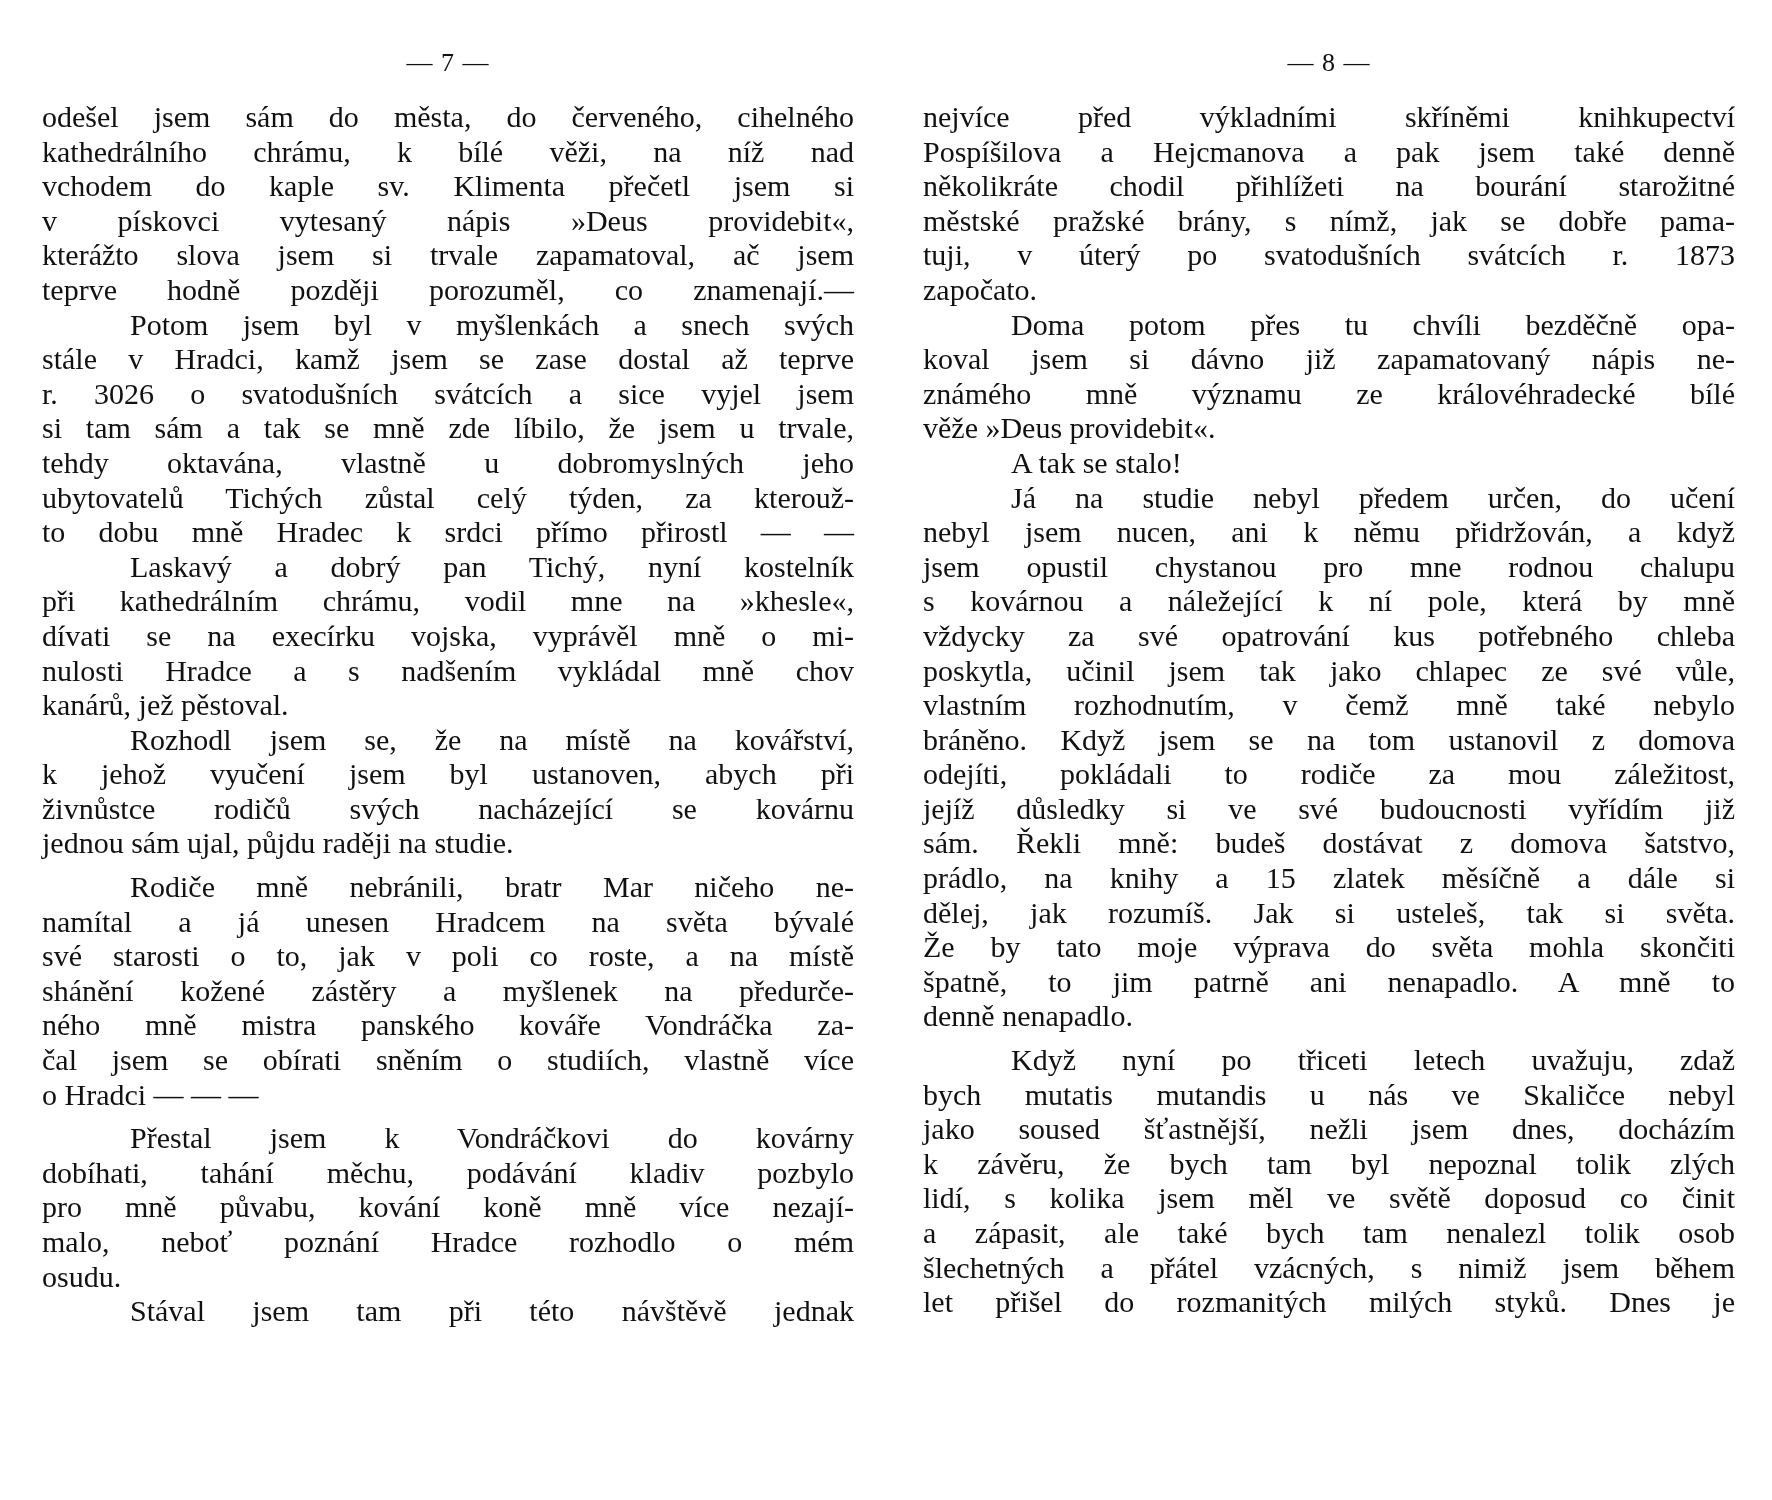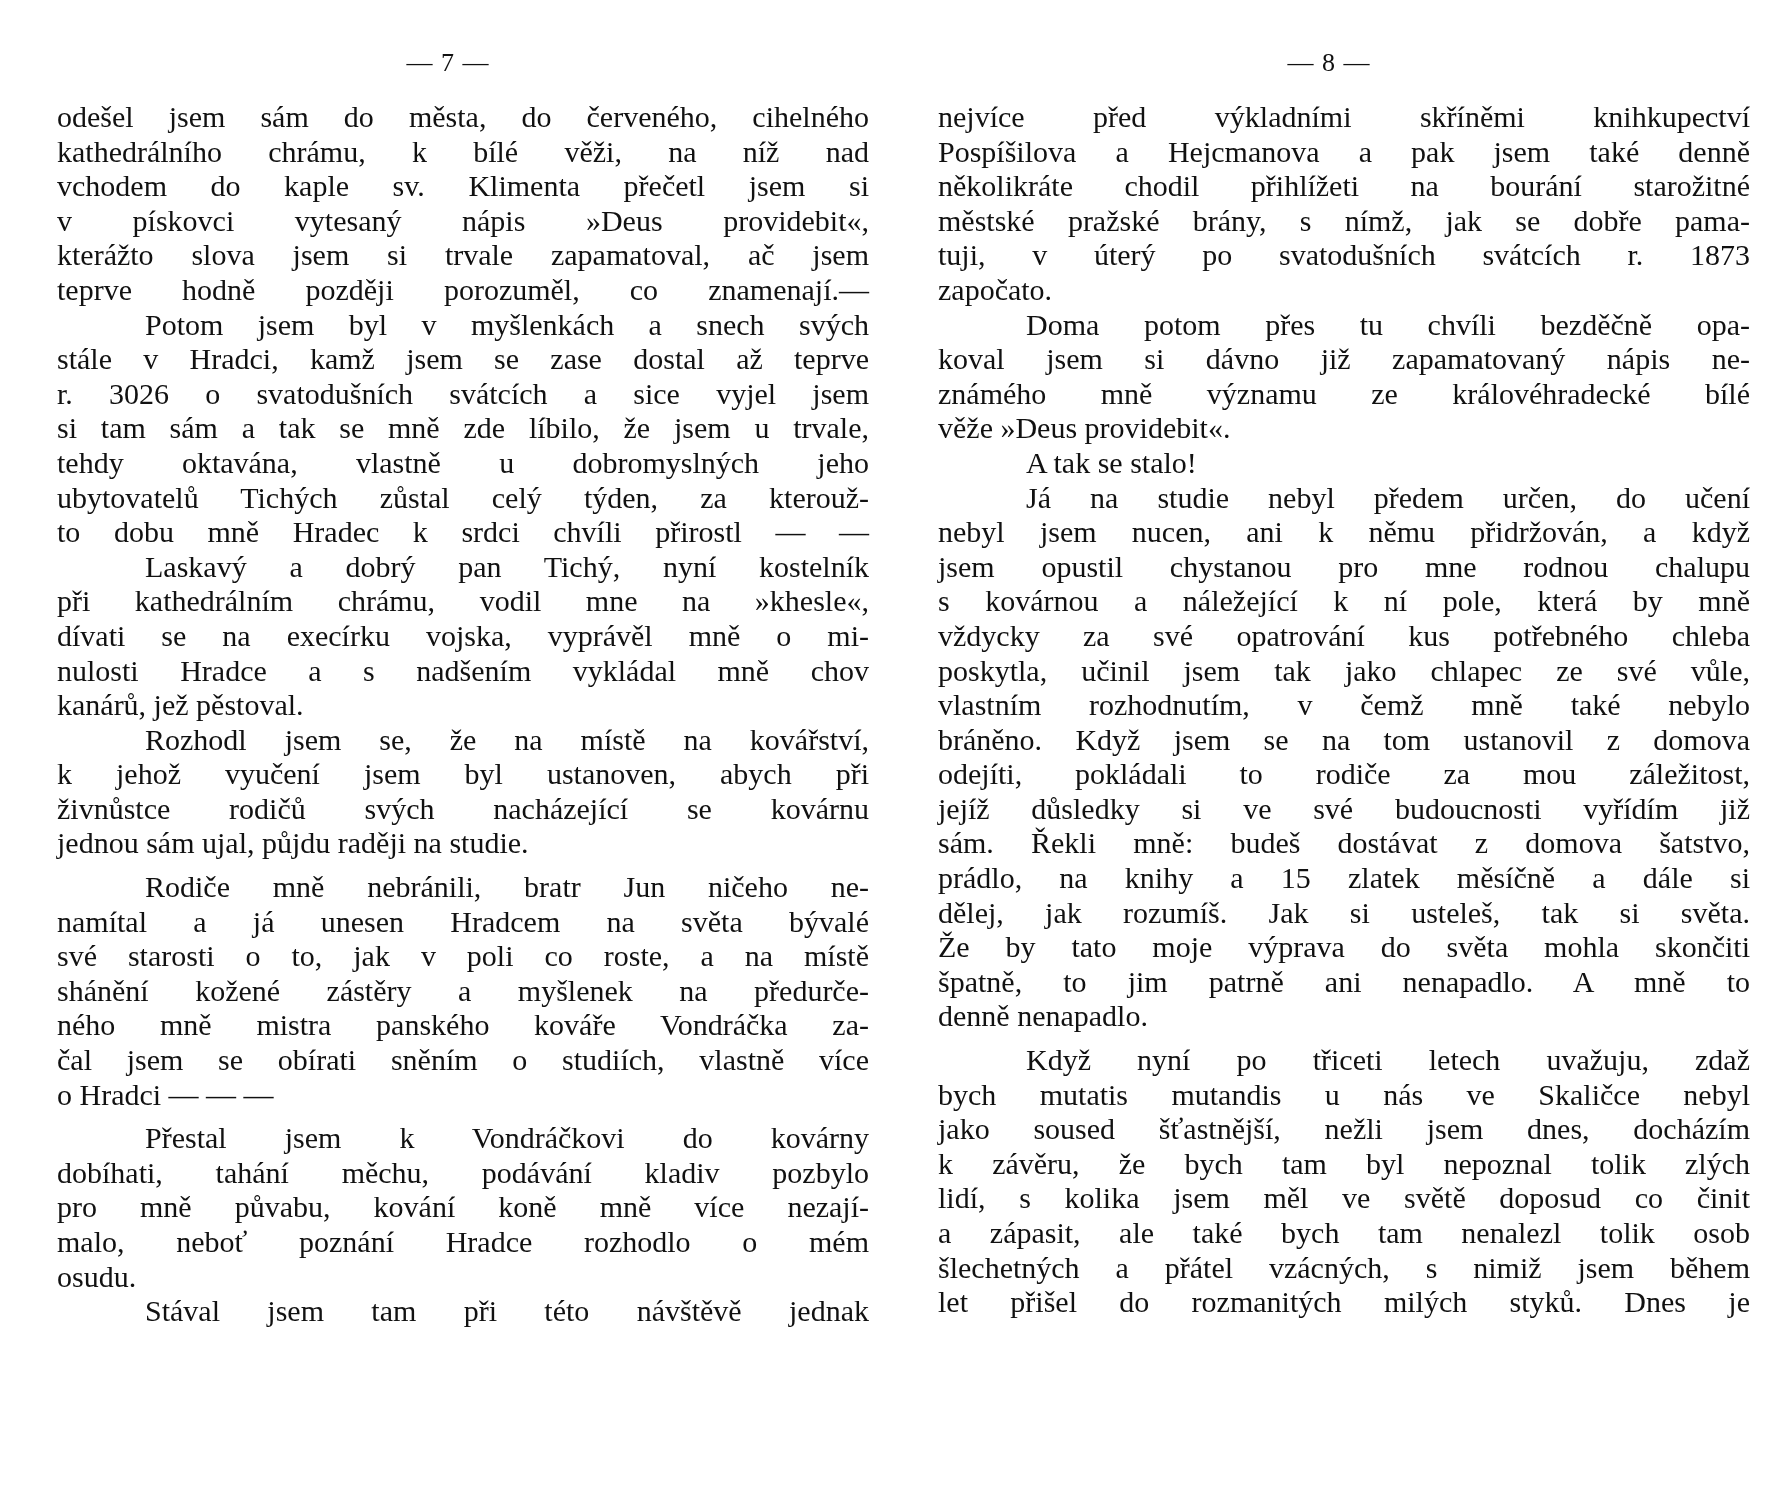--- a/index.html
+++ b/index.html
@@ -12,21 +12,21 @@
     position: absolute; top: 0; height: 1500px;
   }
   .page.left { left: 42px; width: 812px; }
   .page.right { left: 923px; width: 812px; }
   .page-number {
     position: absolute; top: 48px; left: 0; right: 0;
     text-align: center; font-size: 26px; letter-spacing: 1px;
   }
   .page.left .page-number { padding-left: 0; }
   .text {
-    position: absolute; top: 100px; left: 15px; width: 812px;
+    position: absolute; top: 100px; left: 0; width: 812px;
   }
   .line {
     height: 34.6px; line-height: 34.6px; font-size: 30px;
     text-align: justify; text-align-last: justify;
     white-space: nowrap; overflow: visible;
     transform-origin: left center;
     font-stretch: condensed;
   }
   .line.indent { padding-left: 88px; }
   .line.last { text-align-last: left; }
@@ -43,31 +43,31 @@
       <div class="line">vchodem do kaple sv. Klimenta přečetl jsem si</div>
       <div class="line">v pískovci vytesaný nápis »Deus providebit«,</div>
       <div class="line">kterážto slova jsem si trvale zapamatoval, ač jsem</div>
       <div class="line">teprve hodně později porozuměl, co znamenají.—</div>
       <div class="line indent">Potom jsem byl v myšlenkách a snech svých</div>
       <div class="line">stále v Hradci, kamž jsem se zase dostal až teprve</div>
       <div class="line">r. 3026 o svatodušních svátcích a sice vyjel jsem</div>
       <div class="line">si tam sám a tak se mně zde líbilo, že jsem u trvale,</div>
       <div class="line">tehdy oktavána, vlastně u dobromyslných jeho</div>
       <div class="line">ubytovatelů Tichých zůstal celý týden, za kterouž-</div>
-      <div class="line">to dobu mně Hradec k srdci chvíli přirostl — —</div>
+      <div class="line">to dobu mně Hradec k srdci přímo přirostl — —</div>
       <div class="line indent">Laskavý a dobrý pan Tichý, nyní kostelník</div>
       <div class="line">při kathedrálním chrámu, vodil mne na »khesle«,</div>
       <div class="line">dívati se na execírku vojska, vyprávěl mně o mi-</div>
       <div class="line">nulosti Hradce a s nadšením vykládal mně chov</div>
       <div class="line last">kanárů, jež pěstoval.</div>
       <div class="line indent">Rozhodl jsem se, že na místě na kovářství,</div>
       <div class="line">k jehož vyučení jsem byl ustanoven, abych při</div>
       <div class="line">živnůstce rodičů svých nacházející se kovárnu</div>
       <div class="line last">jednou sám ujal, půjdu raději na studie.</div>
-      <div class="line indent gap">Rodiče mně nebránili, bratr Jun ničeho ne-</div>
+      <div class="line indent gap">Rodiče mně nebránili, bratr Mar ničeho ne-</div>
       <div class="line">namítal a já unesen Hradcem na světa bývalé</div>
       <div class="line">své starosti o to, jak v poli co roste, a na místě</div>
       <div class="line">shánění kožené zástěry a myšlenek na předurče-</div>
       <div class="line">ného mně mistra panského kováře Vondráčka za-</div>
       <div class="line">čal jsem se obírati sněním o studiích, vlastně více</div>
       <div class="line last">o Hradci — — —</div>
       <div class="line indent gap">Přestal jsem k Vondráčkovi do kovárny</div>
       <div class="line">dobíhati, tahání měchu, podávání kladiv pozbylo</div>
       <div class="line">pro mně půvabu, kování koně mně více nezají-</div>
       <div class="line">malo, neboť poznání Hradce rozhodlo o mém</div>

